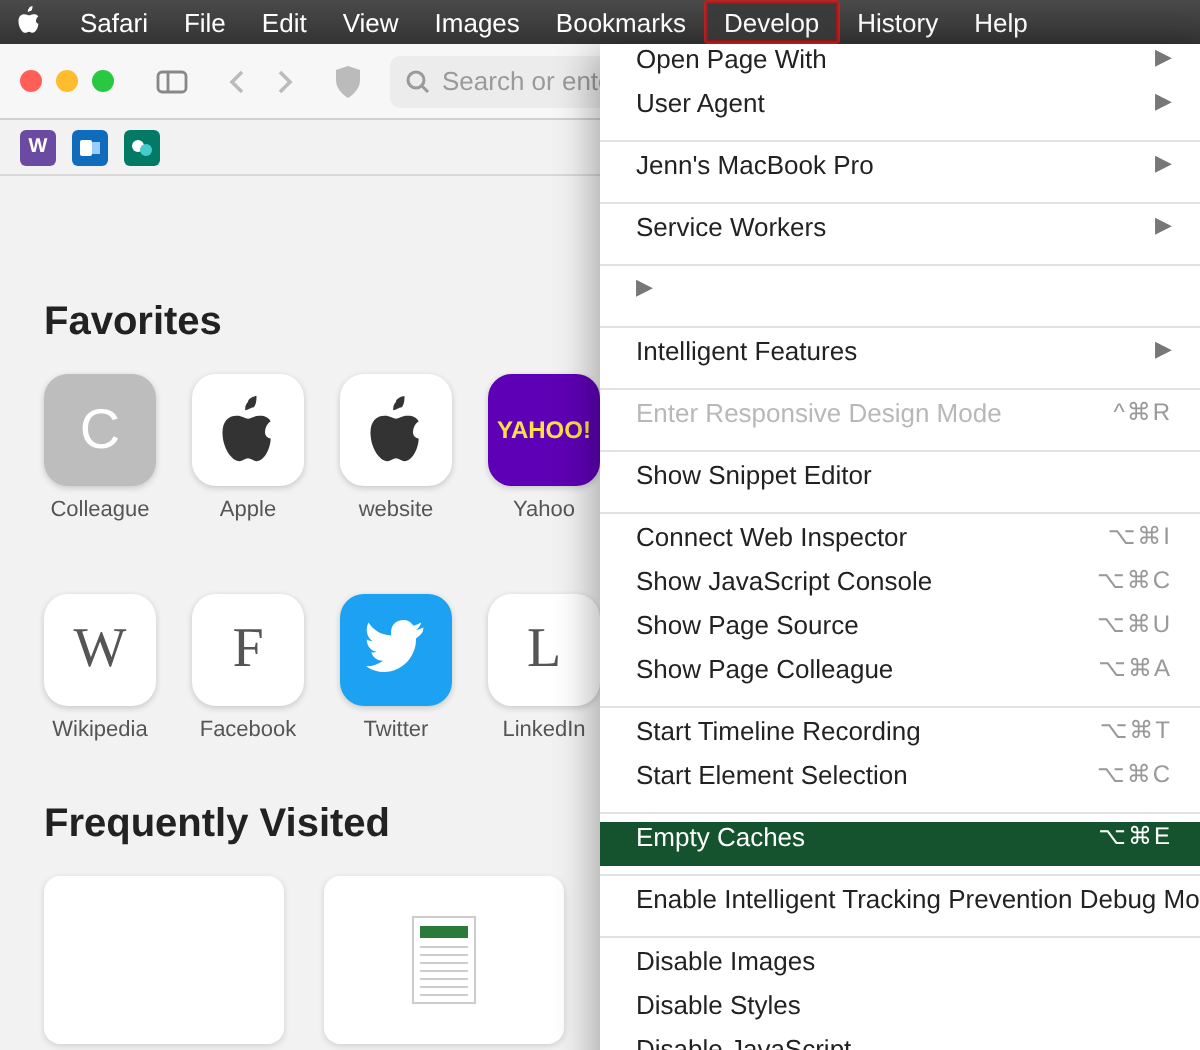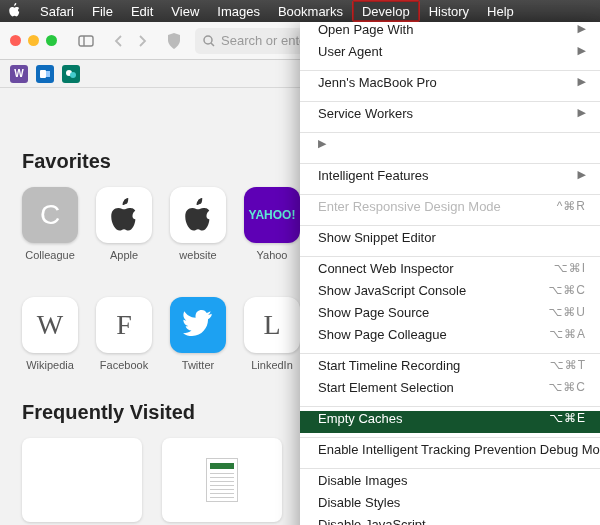--- a/index.html
+++ b/index.html
@@ -21,21 +21,21 @@
 .bk{ width:18px; height:18px; border-radius:3px; display:flex; align-items:center; justify-content:center; font-size:10px; font-weight:700; color:#fff;}
 .spacer{flex:1;}
 .startpg{ color:#666; font-size:12px; display:flex; align-items:center; gap:4px;}
 .content{ padding: 18px 22px; }
 h2.sec{ font-size:20px; font-weight:700; color:#222; margin: 30px 0 14px 0;}
 h2.sec:first-child{ margin-top: 44px;}
 .grid{ display:flex; gap:18px; flex-wrap:wrap; }
 .fav{ width:56px; text-align:center; }
 .tile{ width:56px; height:56px; border-radius:12px; background:#fff; box-shadow:0 1px 3px rgba(0,0,0,.18); display:flex; align-items:center; justify-content:center; font-size:28px; color:#444; margin-bottom:6px;}
 .tile.gray{ background:#bdbdbd; color:#fff;}
-.tile.purple{ background:#5e00b5; color:#5eead4; font-size:12px; font-weight:800;text-align:right;}
+.tile.purple{ background:#5e00b5; color:#fde047; font-size:12px; font-weight:800;text-align:right;}
 .tile.blue{ background:#1da1f2;}
 .fav .lbl{ font-size:11px; color:#555; white-space:nowrap; overflow:hidden; text-overflow:ellipsis;}
 .freq{ display:flex; gap:20px;}
 .thumb{ width:120px;}
 .thumb .box{ width:120px; height:84px; background:#fff; border-radius:8px; box-shadow:0 1px 3px rgba(0,0,0,.15); margin-bottom:6px; display:flex; align-items:center; justify-content:center; overflow:hidden;}
 .doc-prev{ width:32px; height:44px; background:#fff; border:1px solid #ccc; position:relative;}
 .doc-prev::before{content:"";position:absolute;top:4px;left:3px;right:3px;height:6px;background:#2a7a3a;}
 .doc-prev .ln{position:absolute;left:3px;right:3px;height:1px;background:#ccc;}
 
 .dropdown{ position:absolute; top:22px; left:300px; width:300px; background:#fff; box-shadow:-4px 4px 18px rgba(0,0,0,.3); padding-bottom:6px; }

